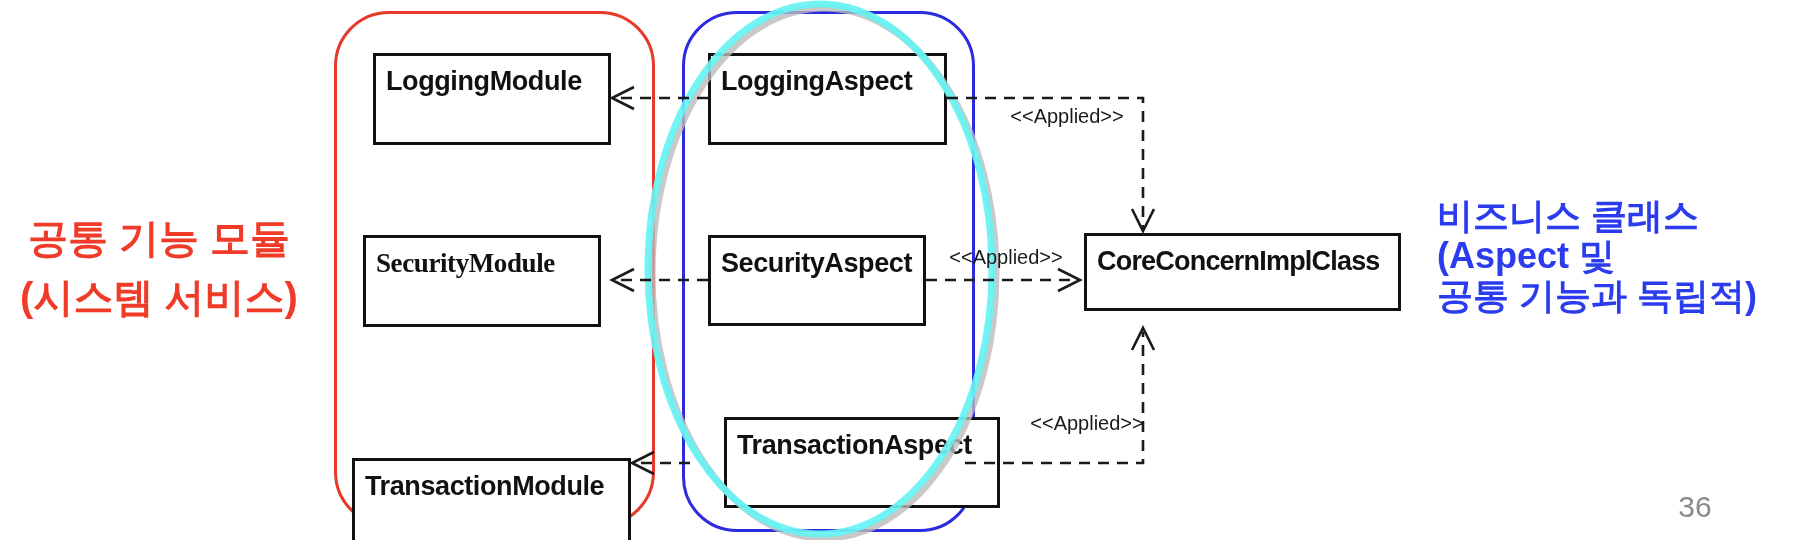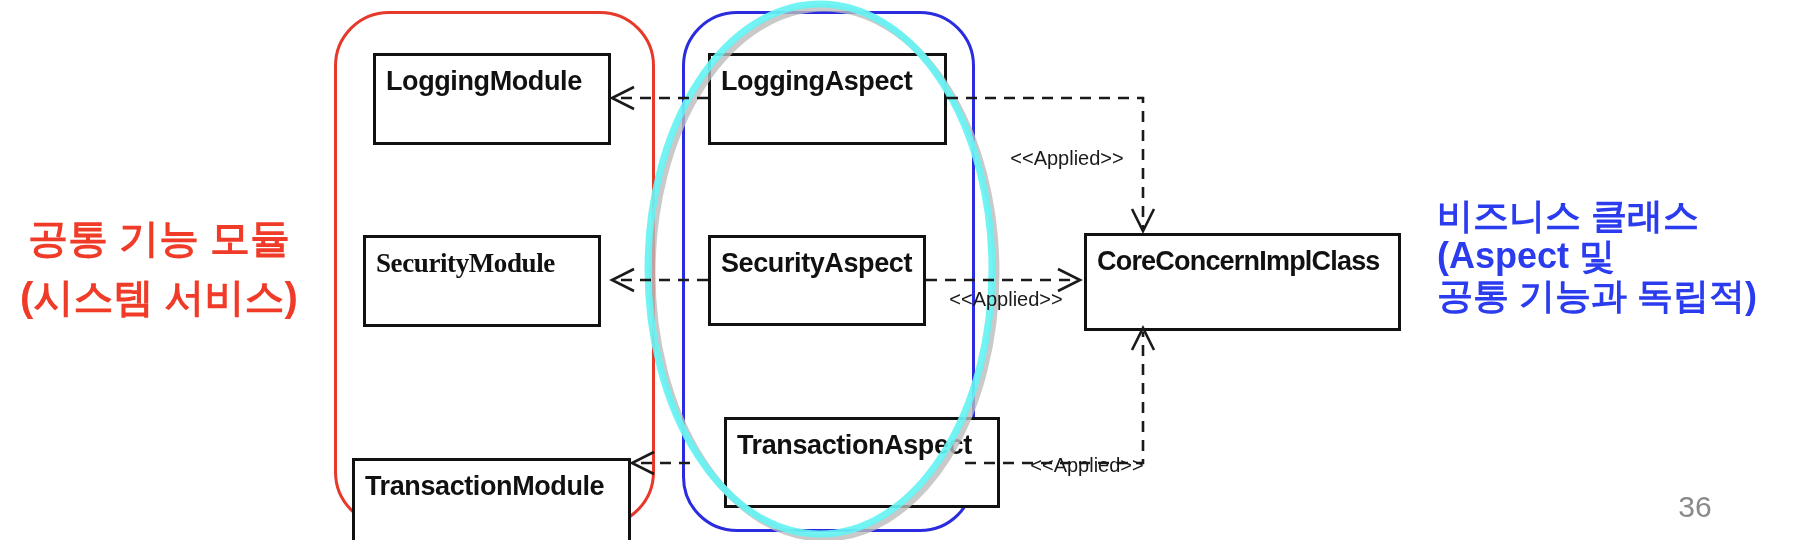--- a/index.html
+++ b/index.html
@@ -28,26 +28,26 @@
     color:var(--box-text);
     font-weight:700;font-size:27px;letter-spacing:-0.4px;
     padding:10px 0 0 10px;white-space:nowrap;
   }
   #box-logging-module   {left:373px; top:53px;  width:238px; height:92px;}
   #box-logging-aspect   {left:708px; top:53px;  width:239px; height:92px;}
   #box-security-module  {left:363px; top:235px; width:238px; height:92px;font-family:Liberation Serif, serif;}
   #box-security-aspect  {left:708px; top:235px; width:218px; height:91px;}
   #box-transaction-module{left:352px;top:418px; width:279px; height:108px;margin-top:40px;}
   #box-transaction-aspect{left:724px;top:417px; width:276px; height:91px;}
-  #box-core-concern     {left:1084px;top:233px; width:317px; height:98px; letter-spacing:-0.8px;}
+  #box-core-concern     {left:1084px;top:233px; width:317px; height:78px; letter-spacing:-0.8px;}
 
   .applied-label{
     position:absolute;color:var(--arrow);
     font-size:20px;font-weight:400;letter-spacing:0px;
-    width:140px;text-align:center;white-space:nowrap;margin-top:42px;
+    width:140px;text-align:center;white-space:nowrap;
   }
   #applied-top   {left:997px; top:105px;}
   #applied-middle{left:936px; top:246px;}
   #applied-bottom{left:1017px;top:412px;}
 
   .side-label{position:absolute;font-weight:700;white-space:nowrap;}
   #left-label{
     left:0px;top:209px;width:318px;text-align:center;
     color:var(--label-red);font-size:40px;line-height:59px;
   }

